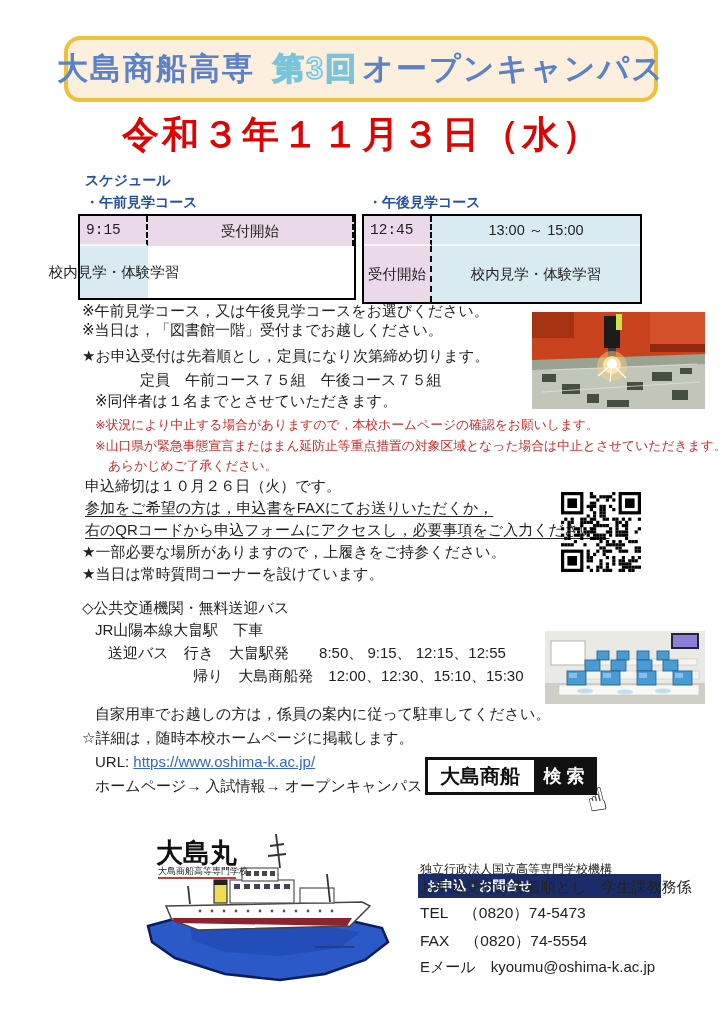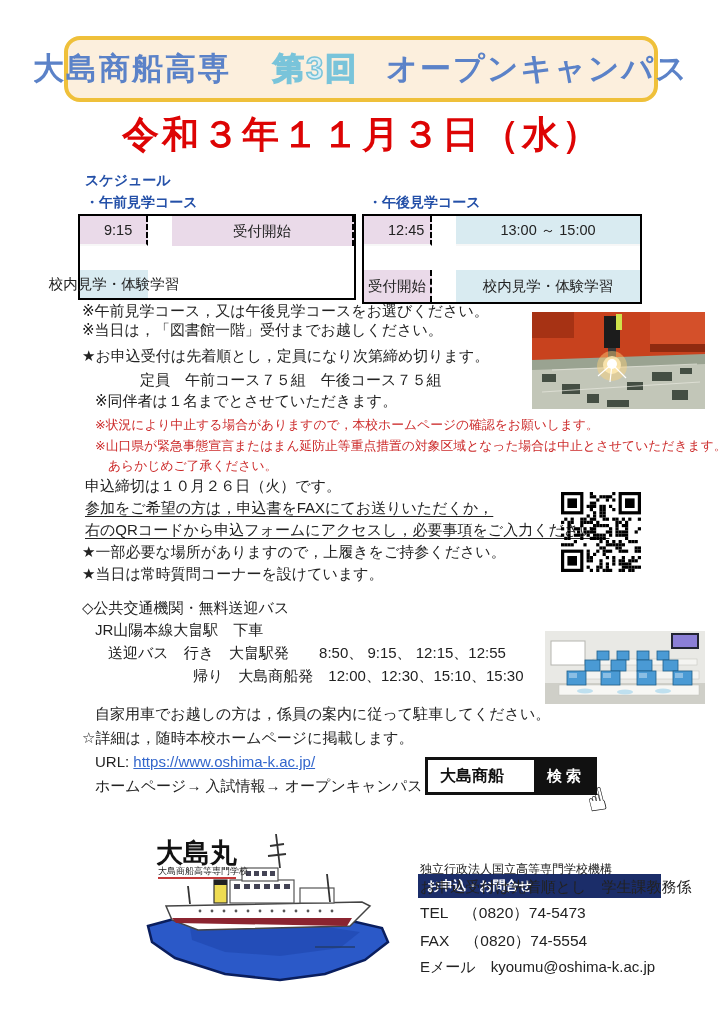--- a/index.html
+++ b/index.html
@@ -1,20 +1,20 @@
 <!DOCTYPE html>
 <html><head>
 <meta charset="utf-8">
 <style>
   html,body{margin:0;padding:0;background:#fff;}
   #page{
     position:relative;width:724px;height:1024px;background:#ffffff;
     font-family:"Liberation Sans","DejaVu Sans",sans-serif;color:#222;overflow:hidden;
   }
-  .abs{position:absolute;white-space:nowrap;gap:24px;}
+  .abs{position:absolute;white-space:nowrap;}
 
   
   .banner{
     left:64px;top:36px;width:586px;height:58px;
     background:#fcefdd;border:4px solid #efc03a;border-radius:16px;
     display:flex;align-items:center;justify-content:center;
   }
   .banner .t1,.banner .t3{color:#5b82c8;font-size:31px;font-weight:bold;letter-spacing:2px;}
   .banner .t2{
     color:#d9eef5;font-size:31px;font-weight:bold;letter-spacing:2px;
@@ -28,35 +28,35 @@
 
   .blue-h{color:#2450a8;font-size:14px;font-weight:bold;}
 
   
   .sch-table{border:2px solid #000;display:grid;grid-template-columns:68px 1fr;grid-template-rows:30px 1fr;}
   .sch-table .c-pink{background:#eadae9;}
   .sch-table .c-blue{background:#d9ebf1;}
   .sch-table .r1{border-bottom:2px solid #f7f7f7;}
   .sch-table .col1{border-right:2px dashed #000;}
   .cell{display:flex;align-items:center;font-size:14.5px;}
-  .cell.left{padding-left:24px;}
+  .cell.left{padding-left:6px;font-family:Liberation Mono, monospace;}
   .cell.center{justify-content:center;}
 
   .line{font-size:15px;}
   .red{color:#cc2a2a;font-size:12.8px;}
   .ul{text-decoration:underline;text-underline-offset:3px;}
   .link{color:#3366cc;text-decoration:underline;cursor:pointer;}
 
   
   .searchbox{
     left:425px;top:757px;width:166px;height:32px;border:3px solid #111;
     background:#fff;display:flex;
   }
-  .searchbox .query{flex:1;display:flex;align-items:center;padding-left:12px;font-size:16px;font-weight:bold;color:#111;}
-  .searchbox .btn{width:60px;background:#111;color:#fff;display:flex;align-items:center;justify-content:center;font-size:15px;font-weight:bold;}
+  .searchbox .query{flex:1;display:flex;align-items:center;padding-left:12px;font-size:20px;font-weight:bold;color:#111;}
+  .searchbox .btn{width:60px;background:#111;color:#fff;display:flex;align-items:center;justify-content:center;font-size:18px;font-weight:bold;}
   .hand{
     position:absolute;right:-12px;bottom:-24px;font-size:32px;color:#000;
     font-family:"DejaVu Sans",sans-serif;transform:rotate(-14deg);line-height:1;
   }
 
   
   .contact-bar{
     left:418px;top:874px;width:243px;height:24px;background:#1b2d69;color:#fff;
     font-size:13px;font-weight:bold;line-height:24px;padding-left:9px;box-sizing:border-box;
   }

